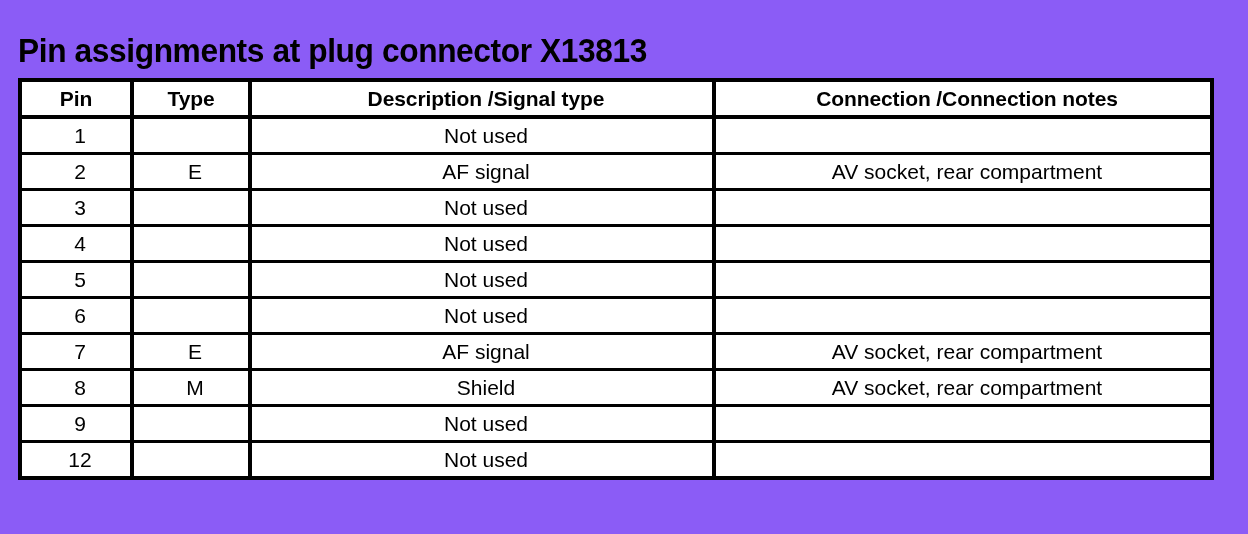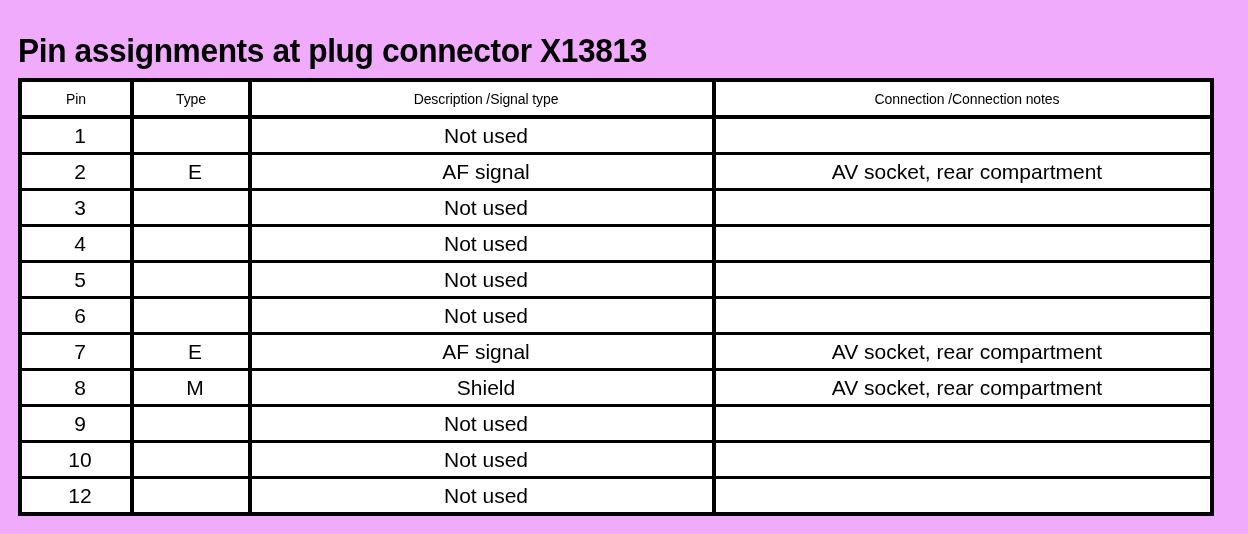--- a/index.html
+++ b/index.html
@@ -11,21 +11,21 @@
     width: 1248px;
     height: 534px;
     overflow: hidden;
     font-family: "Liberation Sans", sans-serif;
     color: #000000;
   }
   .page {
     position: relative;
     width: 1248px;
     height: 534px;
-    background: #f0abfc;
+    background: #8b5cf6;
   }
 
   
   .doc-title {
     position: absolute;
     left: 18px;
     top: 8px;
     font-size: 33px;
     font-weight: bold;
     letter-spacing: -0.4px;
@@ -64,22 +64,22 @@
     vertical-align: middle;
     text-align: center;
     font-size: 21px;
     font-weight: normal;
     line-height: 28px;
     white-space: nowrap;
     overflow: hidden;
     color: #000000;
   }
   table.pin-table th {
-    font-weight: normal;
-    font-size: 14px;
+    font-weight: bold;
+    font-size: 21px;
     border-bottom: 4px solid #000000;
     letter-spacing: -0.1px;
   }
   table.pin-table th.h-pin,
   table.pin-table th.h-type {
     text-align: center;
     padding-left: 0;
   }
   table.pin-table tr:last-child td {
     border-bottom: none;
@@ -162,26 +162,20 @@
             <td>Shield</td>
             <td>AV socket, rear compartment</td>
           </tr>
           <tr>
             <td>9</td>
             <td class="cell-empty"></td>
             <td>Not used</td>
             <td class="cell-empty"></td>
           </tr>
           <tr>
-            <td>10</td>
-            <td class="cell-empty"></td>
-            <td>Not used</td>
-            <td class="cell-empty"></td>
-          </tr>
-          <tr>
             <td>12</td>
             <td class="cell-empty"></td>
             <td>Not used</td>
             <td class="cell-empty"></td>
           </tr>
         </tbody>
     </table>
   </div>
 
 </div>

